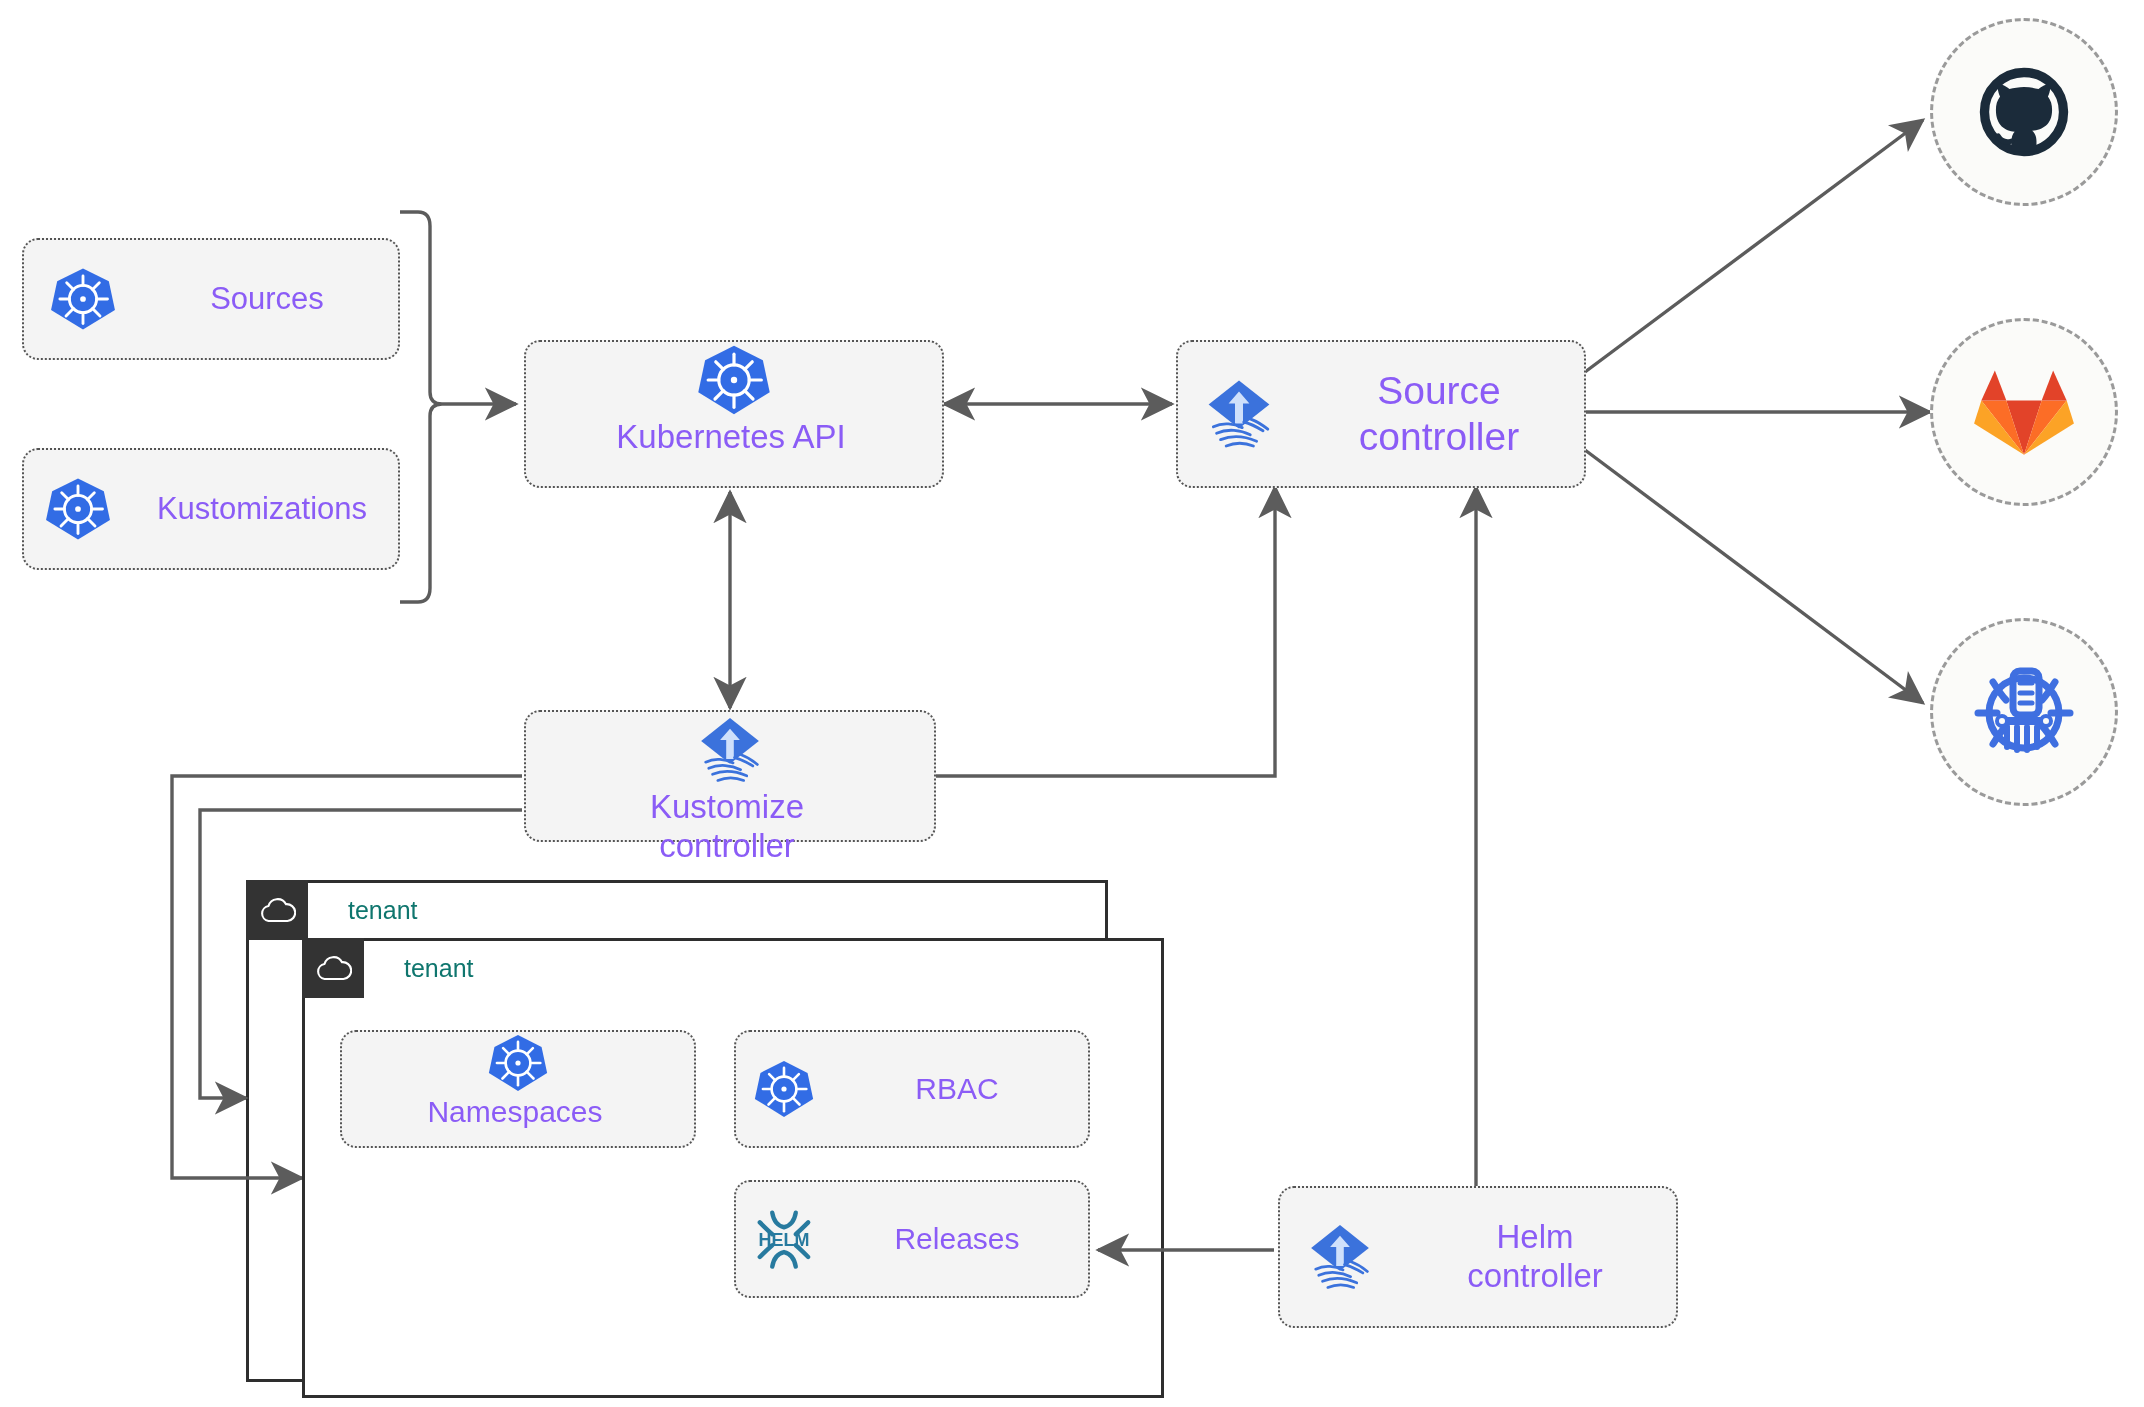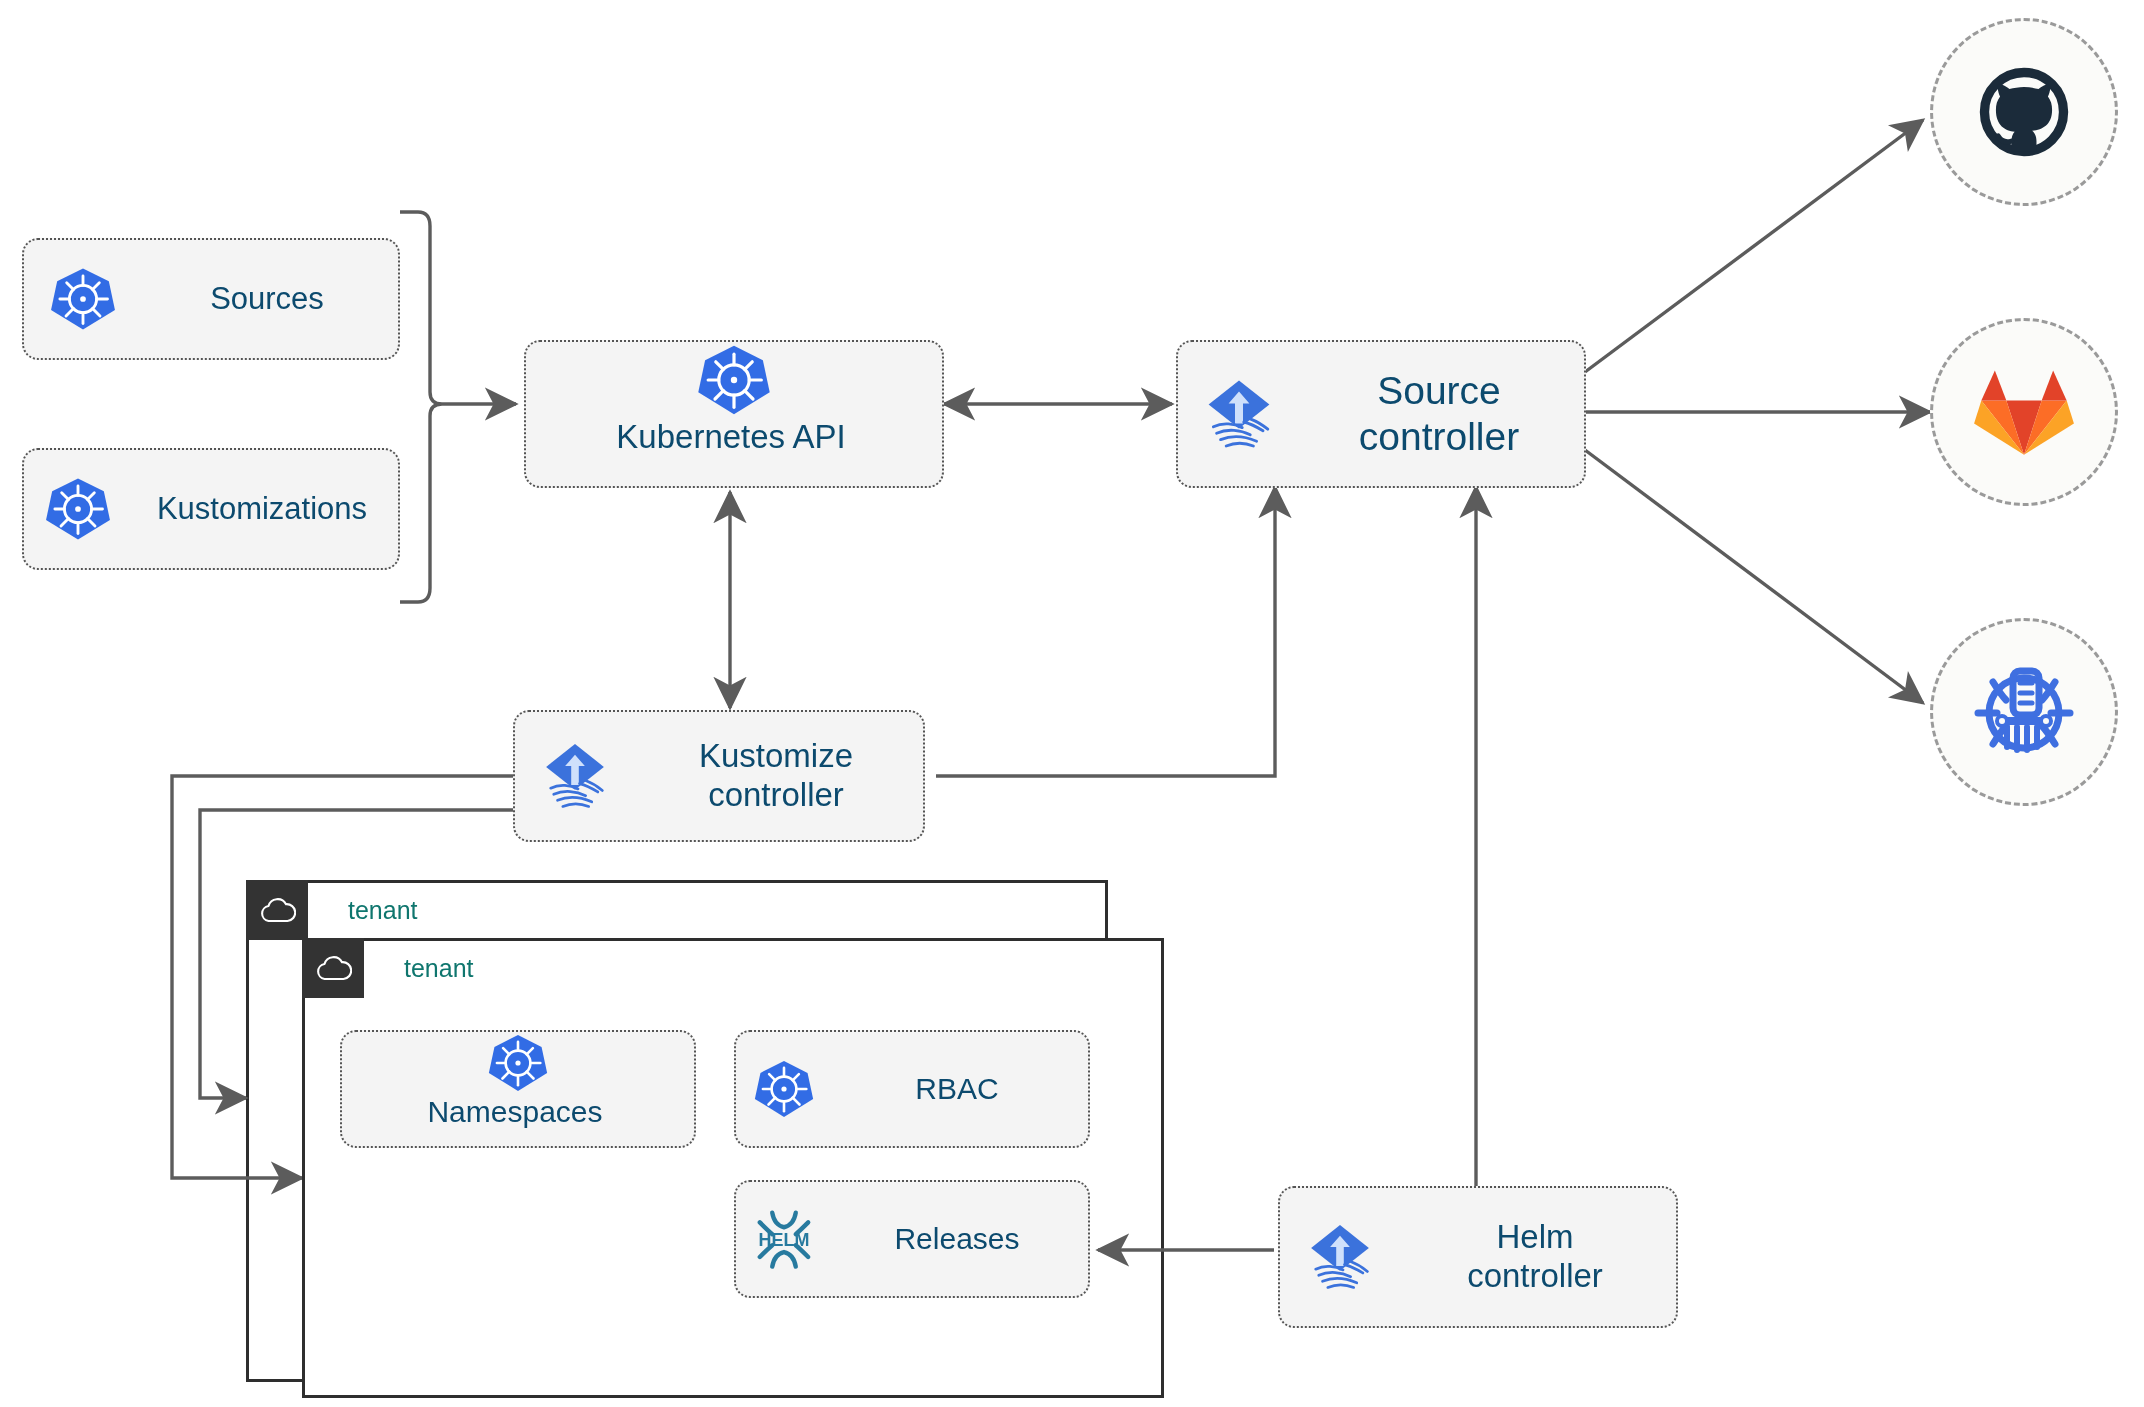--- a/index.html
+++ b/index.html
@@ -17,21 +17,21 @@
     align-items:center;
     z-index:5;
   }
   .node .icon-slot{
     flex:0 0 auto;
     display:flex;align-items:center;justify-content:center;
   }
   .node .node-label{
     flex:1 1 auto;
     text-align:center;
-    color:#0c4a6e;
+    color:#8b5cf6;
     line-height:1.18;
     white-space:pre-line;
     padding-right:6px;
   }
 
   
   .circle-node{
     position:absolute;
     box-sizing:border-box;
     border:3px dashed #9a9a9a;
@@ -212,21 +212,21 @@
           <path d="M34,90 C46,85 58,86 68,90"></path>
           <path d="M56,60 C64,62 72,66 80,71"></path>
           <path d="M64,56 C72,59 80,64 86,69"></path>
         </g>
       </svg>
     </div>
     <div class="node-label" style="font-size:39px;">Source
 controller</div>
   </div>
 
-  <div class="node" style="left:513px; top:710px; width:412px; height:132px;">
+  <div class="node" style="left:524px; top:710px; width:412px; height:132px;flex-direction:column;">
     <div class="icon-slot" style="width:120px;">
       <svg width="76" height="76" viewBox="0 0 100 100" aria-hidden="true">
         <polygon points="50,8 88,38 50,68 12,38" fill="#3b72dc"></polygon>
         <path d="M50,22 L63,37 L55,37 L55,62 L45,62 L45,37 L37,37 Z" fill="#cfe0fb"></path>
         <g stroke="#3b72dc" stroke-width="3.6" stroke-linecap="round" fill="none">
           <path d="M18,66 C30,60 44,62 54,67"></path>
           <path d="M22,74 C36,68 52,70 64,76"></path>
           <path d="M27,82 C42,76 58,78 72,84"></path>
           <path d="M34,90 C46,85 58,86 68,90"></path>
           <path d="M56,60 C64,62 72,66 80,71"></path>

